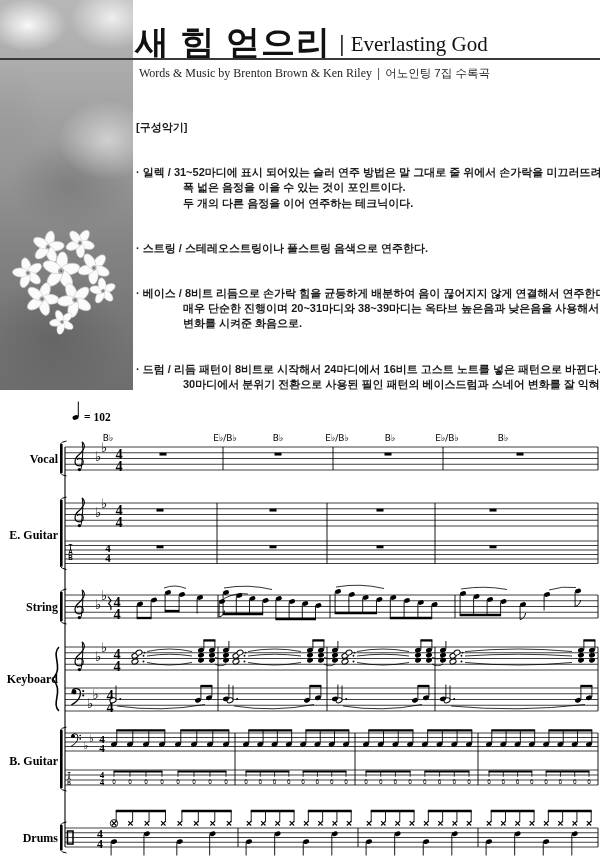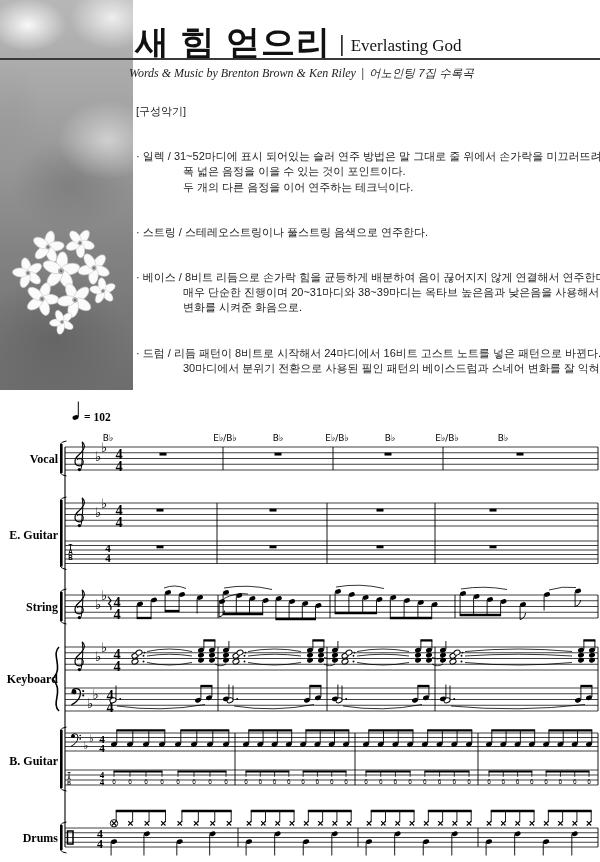--- a/index.html
+++ b/index.html
@@ -13,28 +13,28 @@
       radial-gradient(ellipse 70px 55px at 108px 140px, rgba(235,235,235,.65), rgba(235,235,235,0) 72%),
       radial-gradient(ellipse 50px 90px at 8px 130px, rgba(150,150,150,.55), rgba(150,150,150,0) 75%),
       radial-gradient(ellipse 80px 60px at 70px 185px, rgba(110,110,110,.5), rgba(110,110,110,0) 75%),
       radial-gradient(ellipse 90px 80px at 55px 340px, rgba(95,95,95,.7), rgba(95,95,95,0) 80%),
       linear-gradient(180deg,#b7b7b7 0%,#a8a8a8 22%,#949494 45%,#828282 65%,#757575 85%,#6d6d6d 100%);
   }
   
   #title-block{position:absolute;left:135px;top:20px;width:460px;white-space:nowrap;}
   #title-ko{font-size:34px;font-weight:bold;letter-spacing:1px;font-family:"Liberation Sans",sans-serif;text-align:center;}
   #title-div{font-size:22px;color:#333;font-weight:normal;padding:0 6px 0 8px;vertical-align:3px;}
-  #title-en{font-size:17px;font-family:"Liberation Serif",serif;vertical-align:3px;}
+  #title-en{font-size:21px;font-family:"Liberation Serif",serif;vertical-align:3px;}
   #title-rule{position:absolute;left:0;top:58px;width:600px;height:1.5px;background:#3a3a3a;}
-  #credits{position:absolute;left:129px;top:66px;font-size:12px;color:#222;white-space:nowrap;font-style:italic;}
+  #credits{position:absolute;left:139px;top:66px;font-size:12px;color:#222;white-space:nowrap;}
   .cred-en{font-family:"Liberation Serif",serif;}
   .cred-div{padding:0 5px;color:#555;}
   .cred-ko{font-family:"Liberation Sans",sans-serif;font-size:11.5px;}
   
-  #notes{position:absolute;left:136px;top:104px;width:458px;font-size:11px;line-height:15.2px;color:#1c1c1c;}
+  #notes{position:absolute;left:136px;top:120px;width:458px;font-size:11px;line-height:15.2px;color:#1c1c1c;font-weight:bold;}
   #notes .heading{margin-bottom:14px;}
   #notes .item{margin-top:30px;}
   #notes .line{white-space:nowrap;}
   #notes .cont{padding-left:47px;}
   
   #score-svg{position:absolute;left:0;top:392px;width:600px;height:470px;}
   text{fill:#000;}
 </style>
 </head>
 <body>

